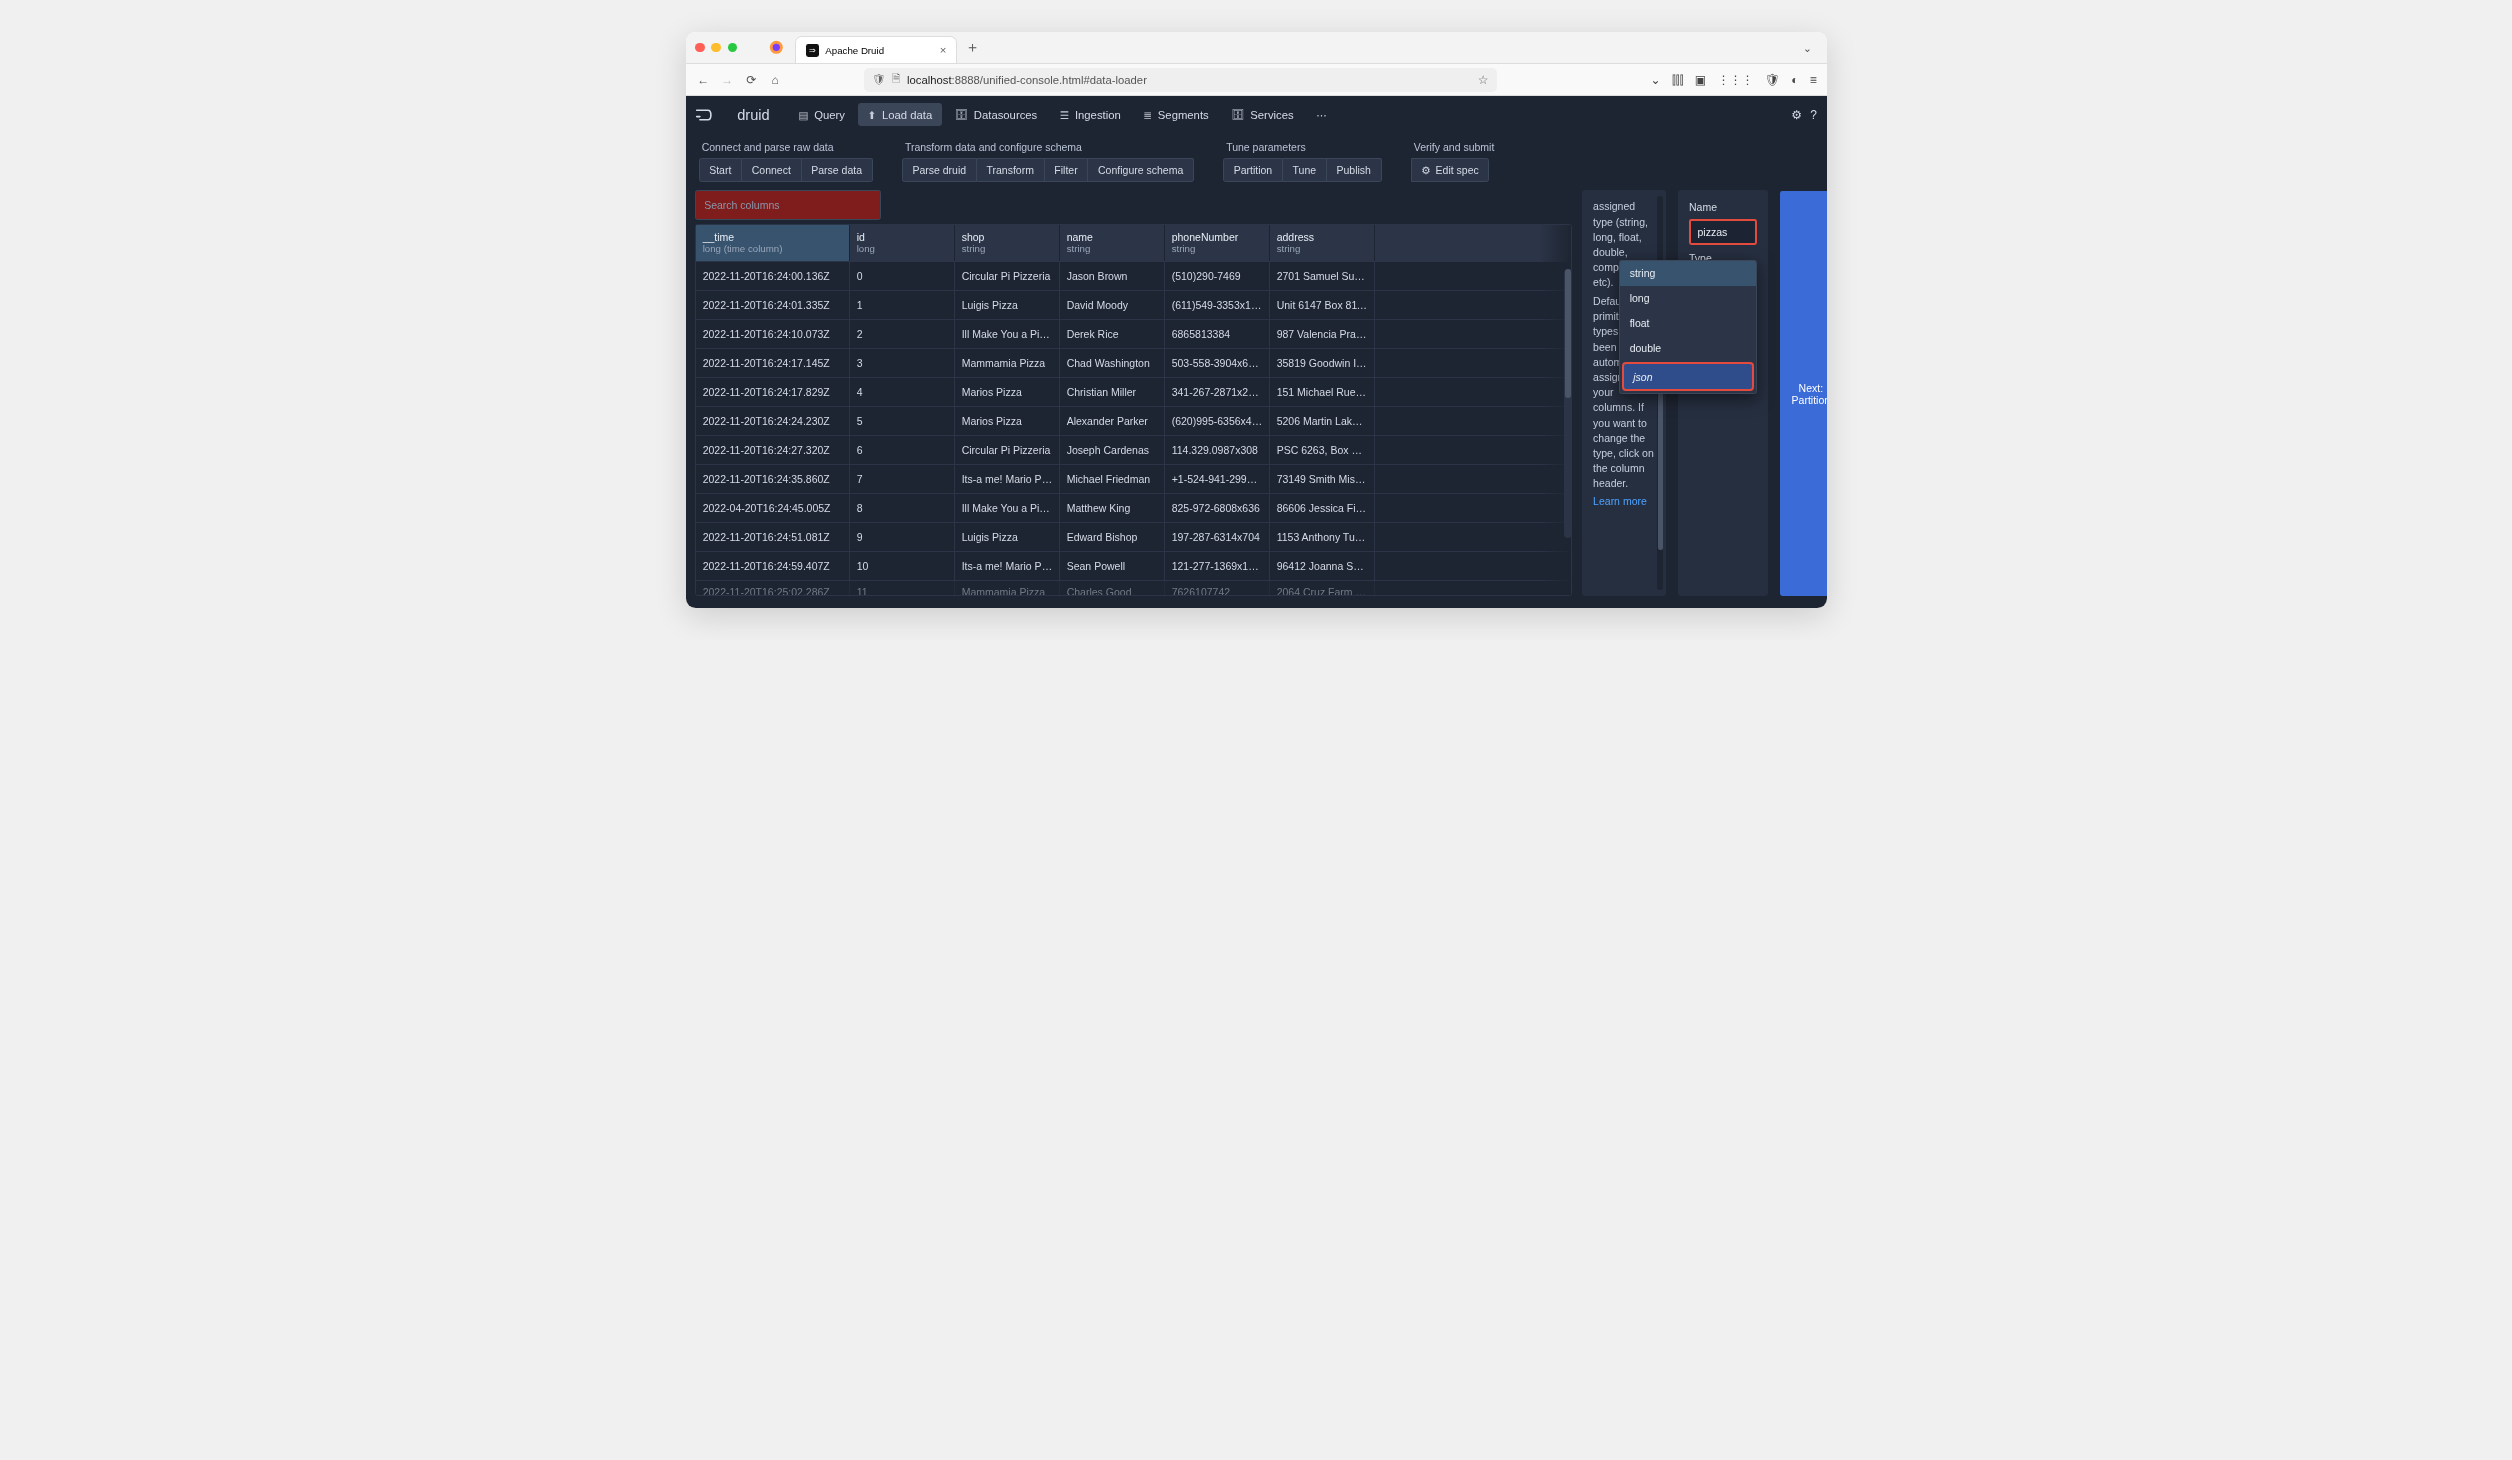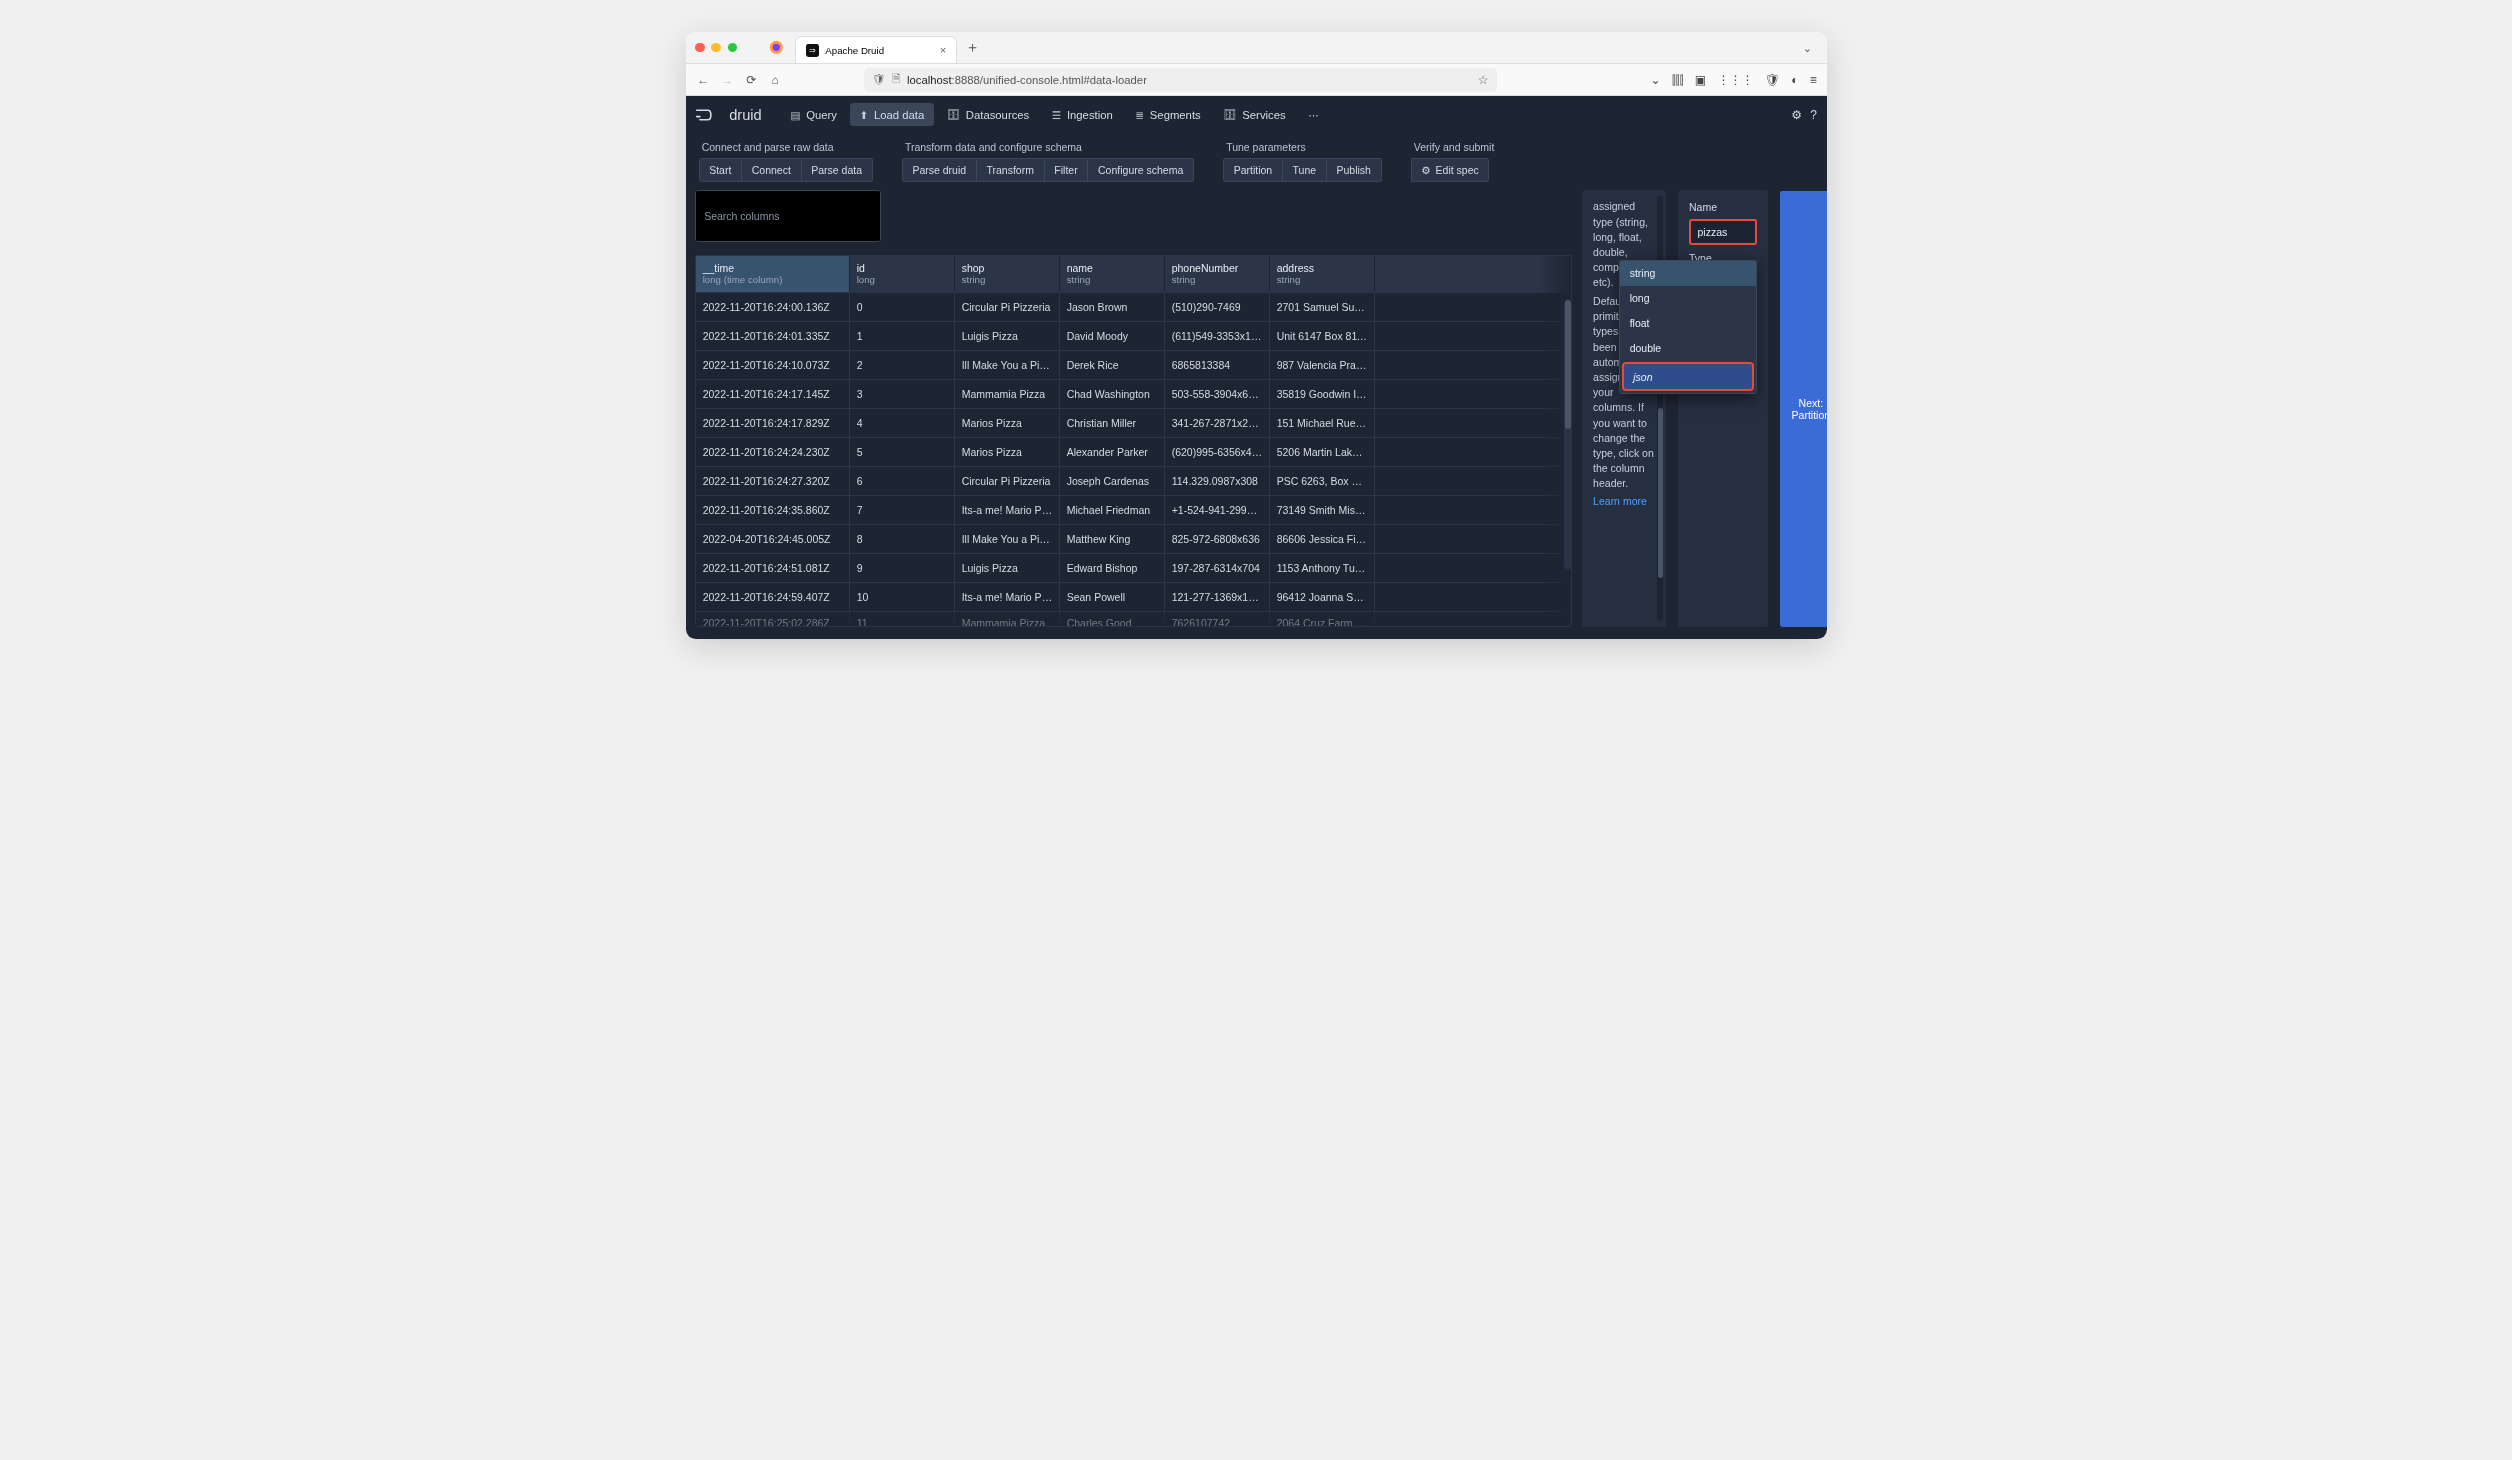--- a/index.html
+++ b/index.html
@@ -26,21 +26,21 @@
 .urlfield { flex: 1; background: #efefef; border-radius: 4.9px; height: 24px; display: flex; align-items: center; padding: 0 8px; gap: 6.5px; font-size: 11.3px; color:#555; margin: 0 146px 0 73px; position:relative; }
 .urlfield .shield,.urlfield .lock { font-size: 10.5px; color:#666; }
 .urlfield .host { color:#222; }
 .urlfield .star{ position:absolute; right:8px; color:#666; font-size:12px;}
 .toolbar-right { display:flex; gap:11.3px; align-items:center; }
 .toolbar-right span { font-size:12px; color:#444; }
 
 
 .app { background: #1e2532; color: #e8edf4; }
 .appbar { height: 37px; display: flex; align-items: center; padding: 0 9.7px; gap: 3.2px; }
-.logo { display: flex; align-items: center; gap: 13px; margin-right: 16px; color:#d5dbe6; font-size:14.6px;text-align:right; }
+.logo { display: flex; align-items: center; gap: 21px; margin-right: 16px; color:#d5dbe6; font-size:14.6px;text-align:right; }
 .logo-glyph { display:inline-flex; }
 .navbtn { display: flex; align-items: center; gap: 5.7px; padding: 5.7px 9.7px; border-radius: 3.2px; font-size: 11.3px; color: #d5dbe6; cursor:pointer; }
 .navbtn.active { background: #3b4659; }
 .navbtn .ico { font-size: 10.5px; opacity:.9; }
 .appbar-right { margin-left: auto; display:flex; gap:8px; align-items:center; }
 .appbar-right span{ font-size:12px; color:#d5dbe6; }
 
 
 .steps { display: flex; gap: 29px; padding: 8px 13px 0; font-size: 11.3px; }
 .step-group { display:flex; flex-direction:column; gap:4.9px; }
@@ -50,21 +50,21 @@
 .step-btns button:first-child{ border-radius:2.4px 0 0 2.4px; }
 .step-btns button:last-child{ border-radius:0 2.4px 2.4px 0; }
 .step-btns button + button{ border-left:none; }
 .step-btns button.with-ico{ display:flex; gap:4.9px; align-items:center; }
 
 
 .content { display: flex; padding: 8px 9.7px 11.3px; gap: 9.7px; }
 .left { flex: 1; min-width:0; }
 .right { width: 235px; display:flex; flex-direction:row; gap:12px; }
 
-.search { background:#000000; border:0.8px solid #3b4659; border-radius:2.4px; padding:19px 8px; color:#8a96ab; font-size:10.5px; width:186px; margin-bottom:13px; }
+.search { background:#7f1d1d; border:0.8px solid #3b4659; border-radius:2.4px; padding:8px 8px; color:#8a96ab; font-size:10.5px; width:186px; margin-bottom:4px; }
 
 
 .tablewrap { border:0.8px solid #2b3547; border-radius:2.4px; position:relative; }
 .thead, .trow { display:grid; grid-template-columns: 154px 105px 105px 105px 105px 105px; }
 .thead { background:#2b3547; }
 .thead .cell { padding:6.5px 6.5px; border-right:0.8px solid #1e2532; }
 .thead .cname { font-size:10.5px; color:#e8edf4; }
 .thead .ctype { font-size:9.7px; color:#9aa6ba; }
 .thead .cell.sel { background:#37536e; }
 .trow { border-top:0.8px solid #2b3547; }

